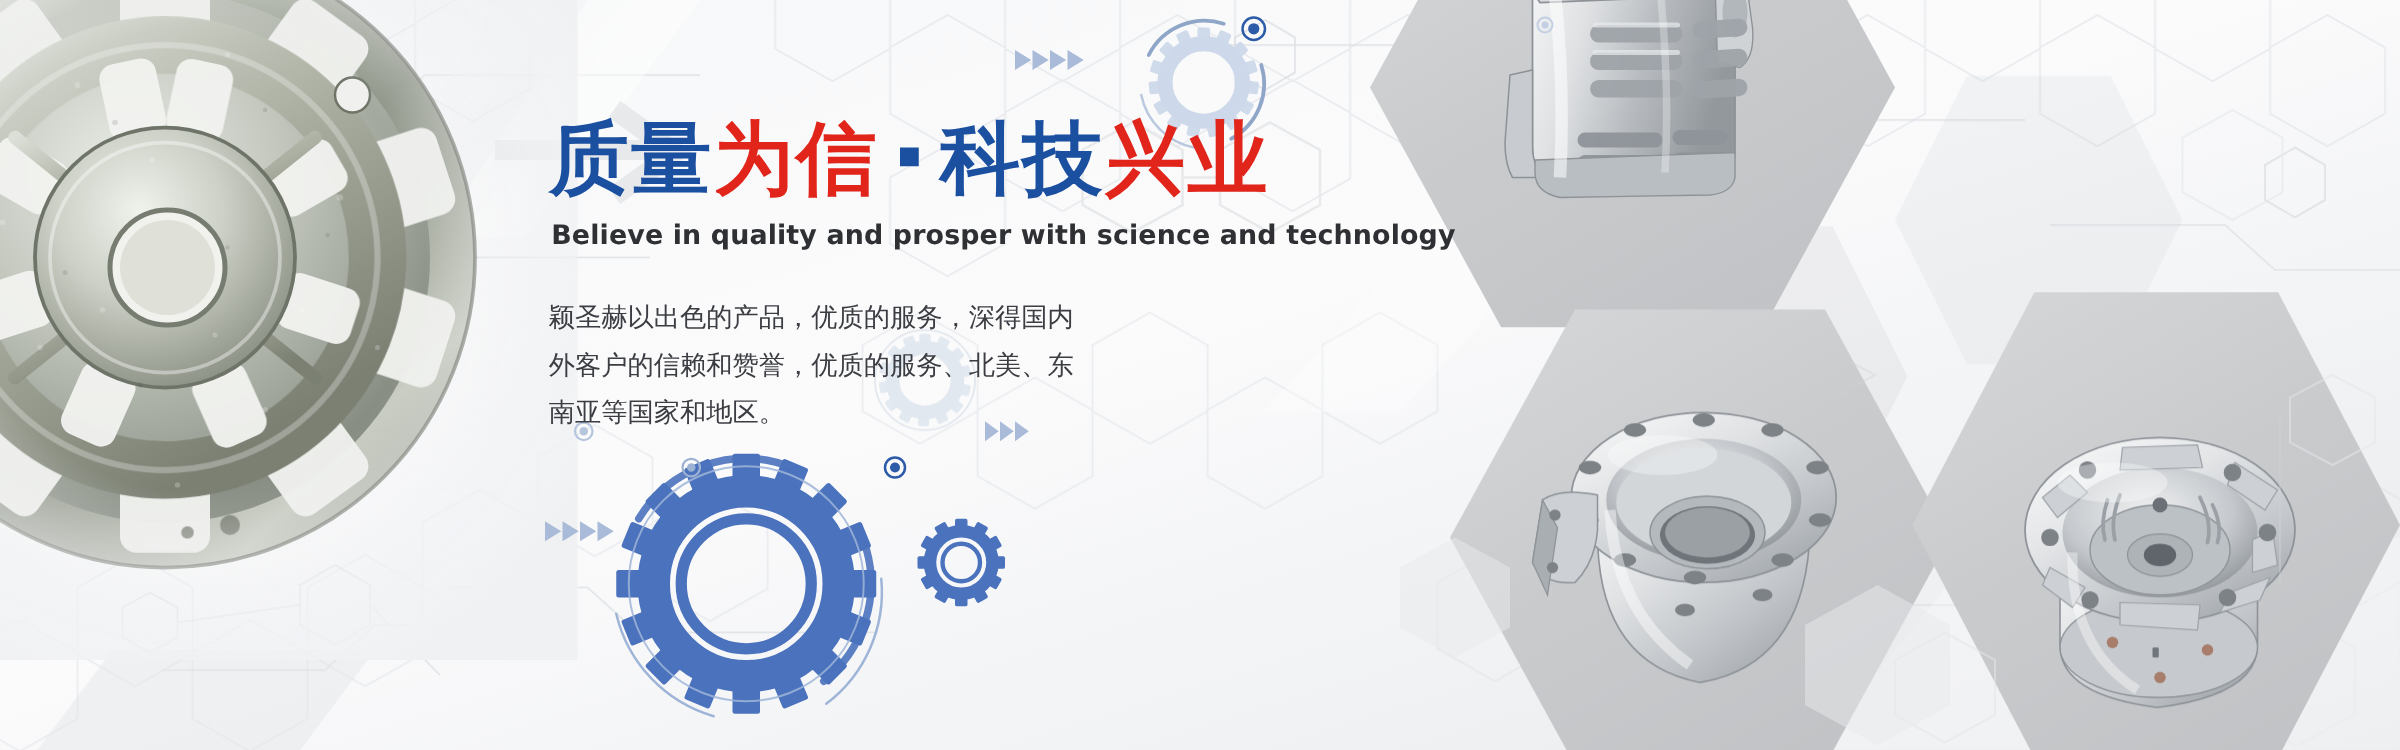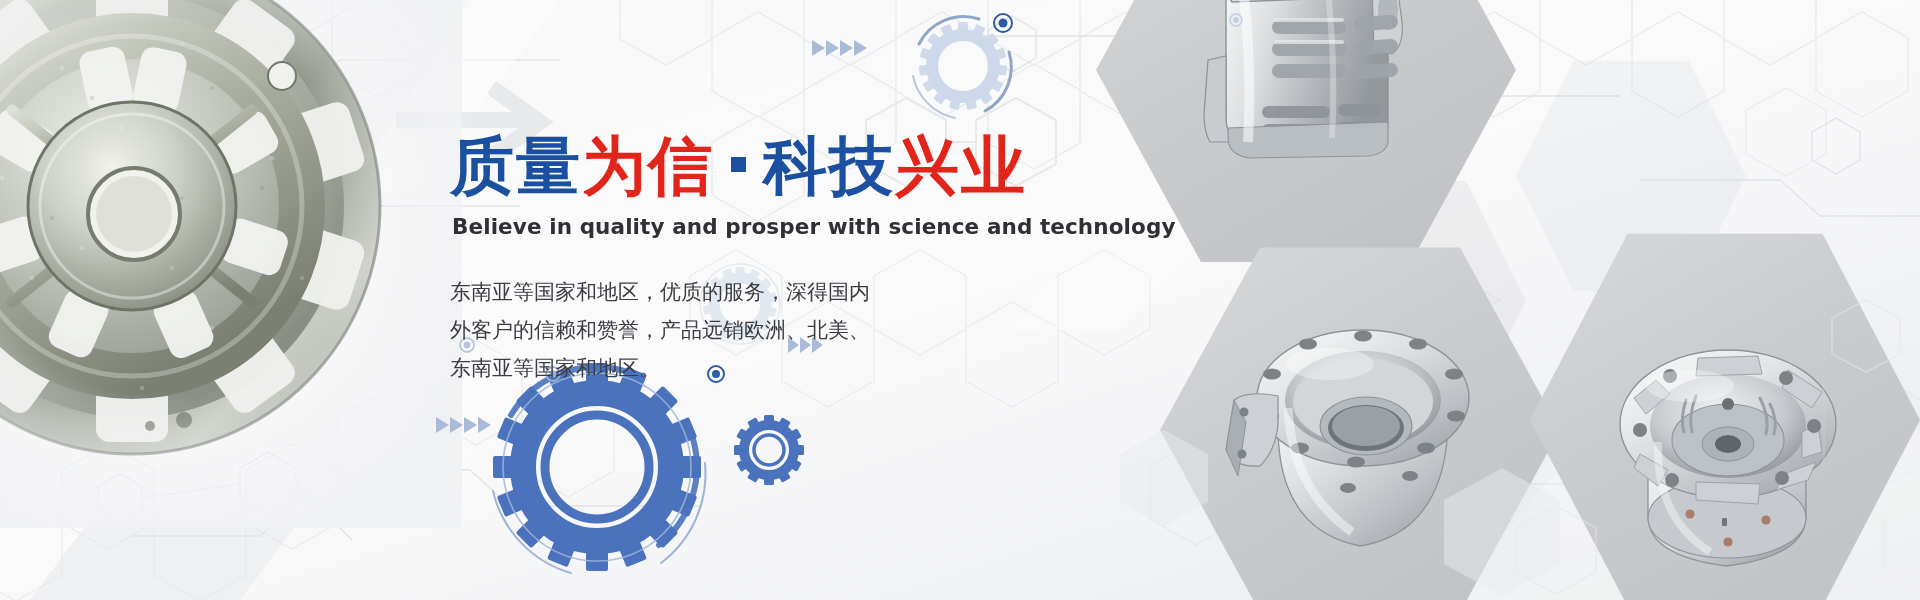--- a/index.html
+++ b/index.html
@@ -36,21 +36,21 @@
     background:linear-gradient(150deg,#d6d8da 0%,#c9cbcd 45%,#bfc1c4 100%);
     overflow:hidden;
   }
   .hex-shadow{
     position:absolute;
     clip-path:polygon(25% 2%,75% 2%,100% 50%,75% 98%,25% 98%,0% 50%);
     background:rgba(205,208,212,.55);
   }
 
   
-  .text-block{position:absolute;left:450px;top:96px;width:620px;z-index:6;margin-top:38px;}
+  .text-block{position:absolute;left:439px;top:96px;width:620px;z-index:6;}
   .headline{
     font-size:64px;line-height:1;font-weight:700;letter-spacing:2px;
     white-space:nowrap;margin:0 0 16px 0;
     font-family:"DejaVu Sans","Liberation Sans",sans-serif;
   }
   .headline .seg{display:inline;}
   .headline .dot{
     display:inline-block;width:15px;height:15px;background:#1b4fa0;
     vertical-align:middle;margin:0 17px 12px 17px;
   }
@@ -331,21 +331,21 @@
     <div class="wheel-glow"></div>
   </div>
 
   <div class="text-block">
     <h1 class="headline">
       <span class="seg" style="color:#1b4fa0;">质量</span><span class="seg" style="color:#e1251b;">为信</span><span class="dot"></span><span class="seg" style="color:#1b4fa0;">科技</span><span class="seg" style="color:#e1251b;">兴业</span>
     </h1>
 
     <div class="subhead">Believe in quality and prosper with science and technology</div>
 
-    <p class="body-text">东南亚等国家和地区，优质的服务，深得国内外客户的信赖和赞誉，产品远销欧洲、北美、东南亚等国家和地区。</p>
+    <p class="body-text">颖圣赫以出色的产品，优质的服务，深得国内外客户的信赖和赞誉，优质的服务、北美、东南亚等国家和地区。</p>
   </div>
 
   <svg class="gear-main" width="230" height="230" viewBox="0 0 230 230">
     <g transform="translate(115,115)">
       <g fill="#4a72bd">
         <g transform="rotate(0)">
             <rect x="-11" y="-104" width="22" height="26" rx="2"></rect>
           </g>
         <g transform="rotate(22.5)">
             <rect x="-11" y="-104" width="22" height="26" rx="2"></rect>

